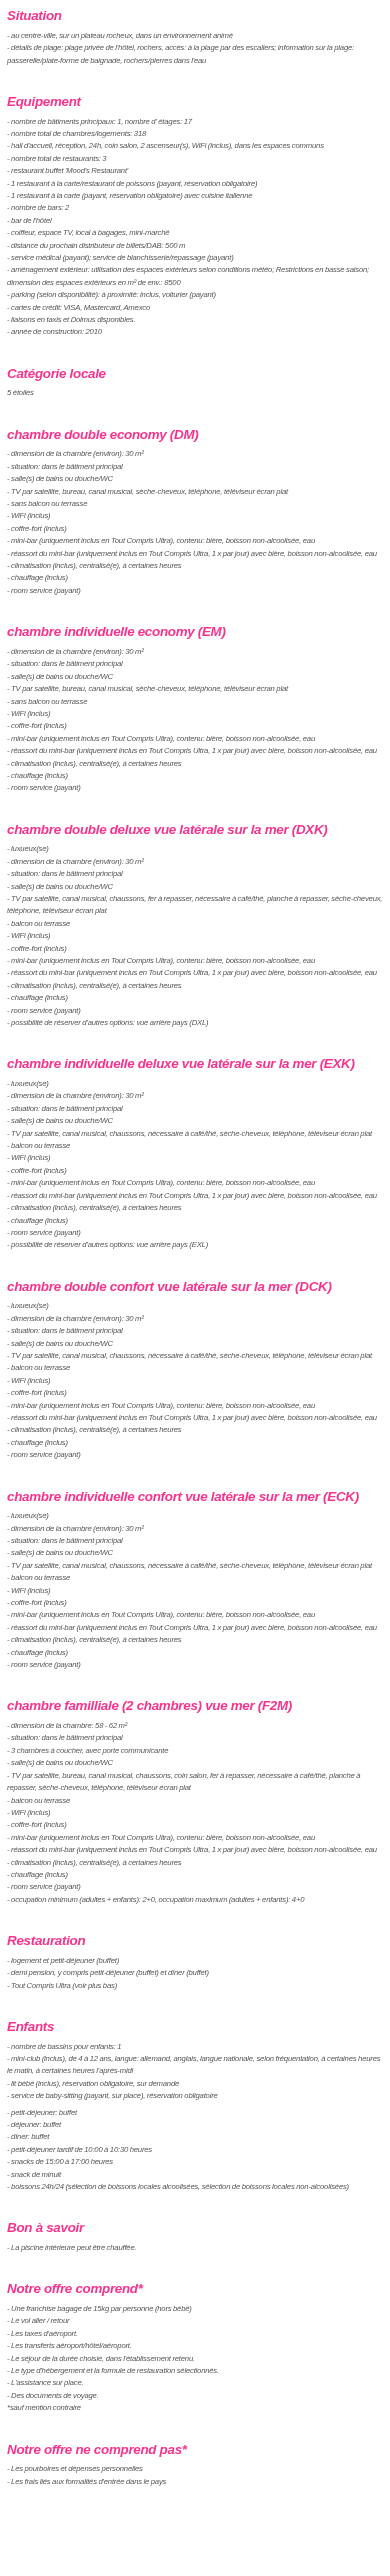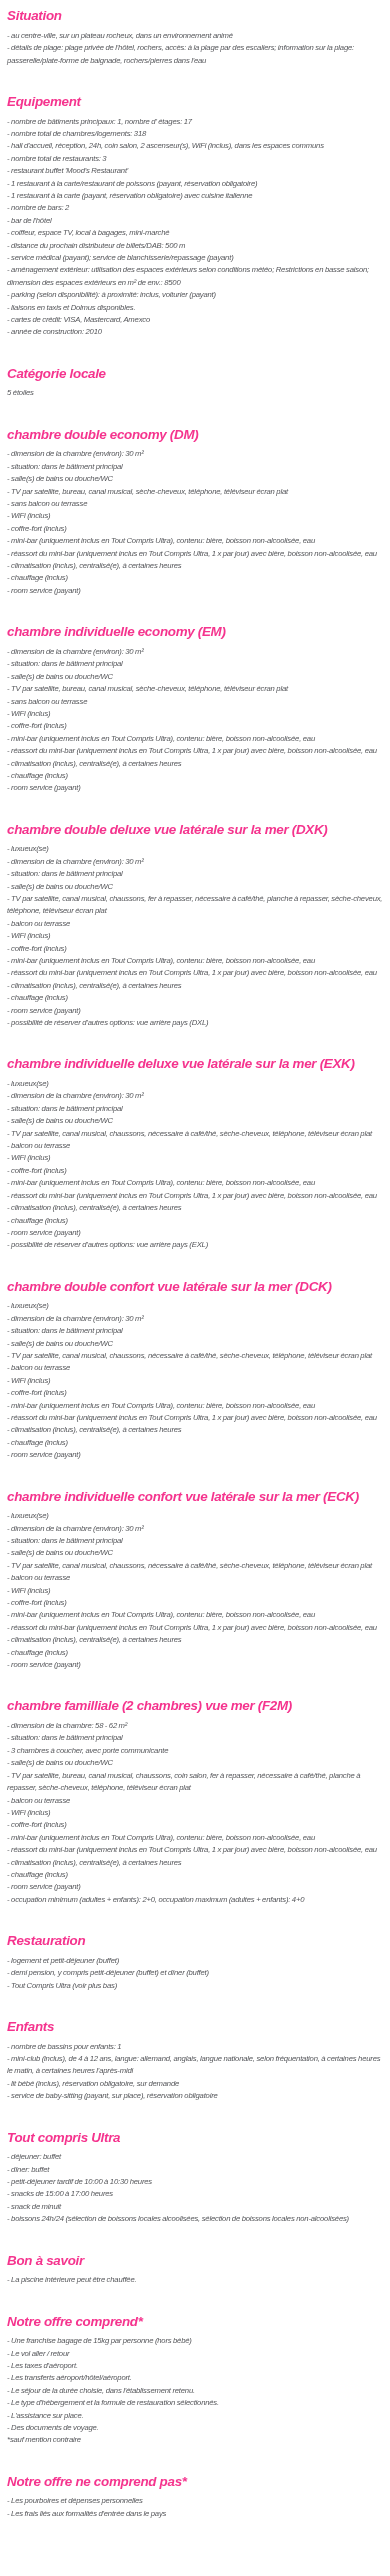--- a/index.html
+++ b/index.html
@@ -59,22 +59,22 @@
       <p class="line">- restaurant buffet 'Mood's Restaurant'</p>
       <p class="line">- 1 restaurant à la carte/restaurant de poissons (payant, réservation obligatoire)</p>
       <p class="line">- 1 restaurant à la carte (payant, réservation obligatoire) avec cuisine italienne</p>
       <p class="line">- nombre de bars: 2</p>
       <p class="line">- bar de l'hôtel</p>
       <p class="line">- coiffeur, espace TV, local à bagages, mini-marché</p>
       <p class="line">- distance du prochain distributeur de billets/DAB: 500 m</p>
       <p class="line">- service médical (payant); service de blanchisserie/repassage (payant)</p>
       <p class="line">- aménagement extérieur: utilisation des espaces extérieurs selon conditions météo; Restrictions en basse saison; dimension des espaces extérieurs en m² de env.: 8500</p>
       <p class="line">- parking (selon disponibilité): à proximité: inclus, voiturier (payant)</p>
+      <p class="line">- cartes de crédit: VISA, Mastercard, Amexco</p>
       <p class="line">- liaisons en taxis et Dolmus disponibles.</p>
-      <p class="line">- cartes de crédit: VISA, Mastercard, Amexco</p>
       <p class="line">- année de construction: 2010</p>
     </section>
     <section class="section">
       <h2 class="section-title">Catégorie locale</h2>
       <p class="line">5 étoiles</p>
     </section>
     <section class="section">
       <h2 class="section-title">chambre double economy (DM)</h2>
       <p class="line">- dimension de la chambre (environ): 30 m²</p>
       <p class="line">- situation: dans le bâtiment principal</p>
@@ -194,21 +194,21 @@
       <p class="line">- Tout Compris Ultra (voir plus bas)</p>
     </section>
     <section class="section">
       <h2 class="section-title">Enfants</h2>
       <p class="line">- nombre de bassins pour enfants: 1</p>
       <p class="line">- mini-club (inclus), de 4 à 12 ans, langue: allemand, anglais, langue nationale, selon fréquentation, à certaines heures le matin, à certaines heures l'après-midi</p>
       <p class="line">- lit bébé (inclus), réservation obligatoire, sur demande</p>
       <p class="line">- service de baby-sitting (payant, sur place), réservation obligatoire</p>
     </section>
     <section class="section">
-      <h2 class="section-title">Tout compris Ultra</h2>
+      <p class="line">- petit-déjeuner: buffet</p>
       <p class="line">- déjeuner: buffet</p>
       <p class="line">- dîner: buffet</p>
       <p class="line">- petit-déjeuner tardif de 10:00 à 10:30 heures</p>
       <p class="line">- snacks de 15:00 à 17:00 heures</p>
       <p class="line">- snack de minuit</p>
       <p class="line">- boissons 24h/24 (sélection de boissons locales alcoolisées, sélection de boissons locales non-alcoolisées)</p>
     </section>
     <section class="section">
       <h2 class="section-title">Bon à savoir</h2>
       <p class="line">- La piscine intérieure peut être chauffée.</p>

